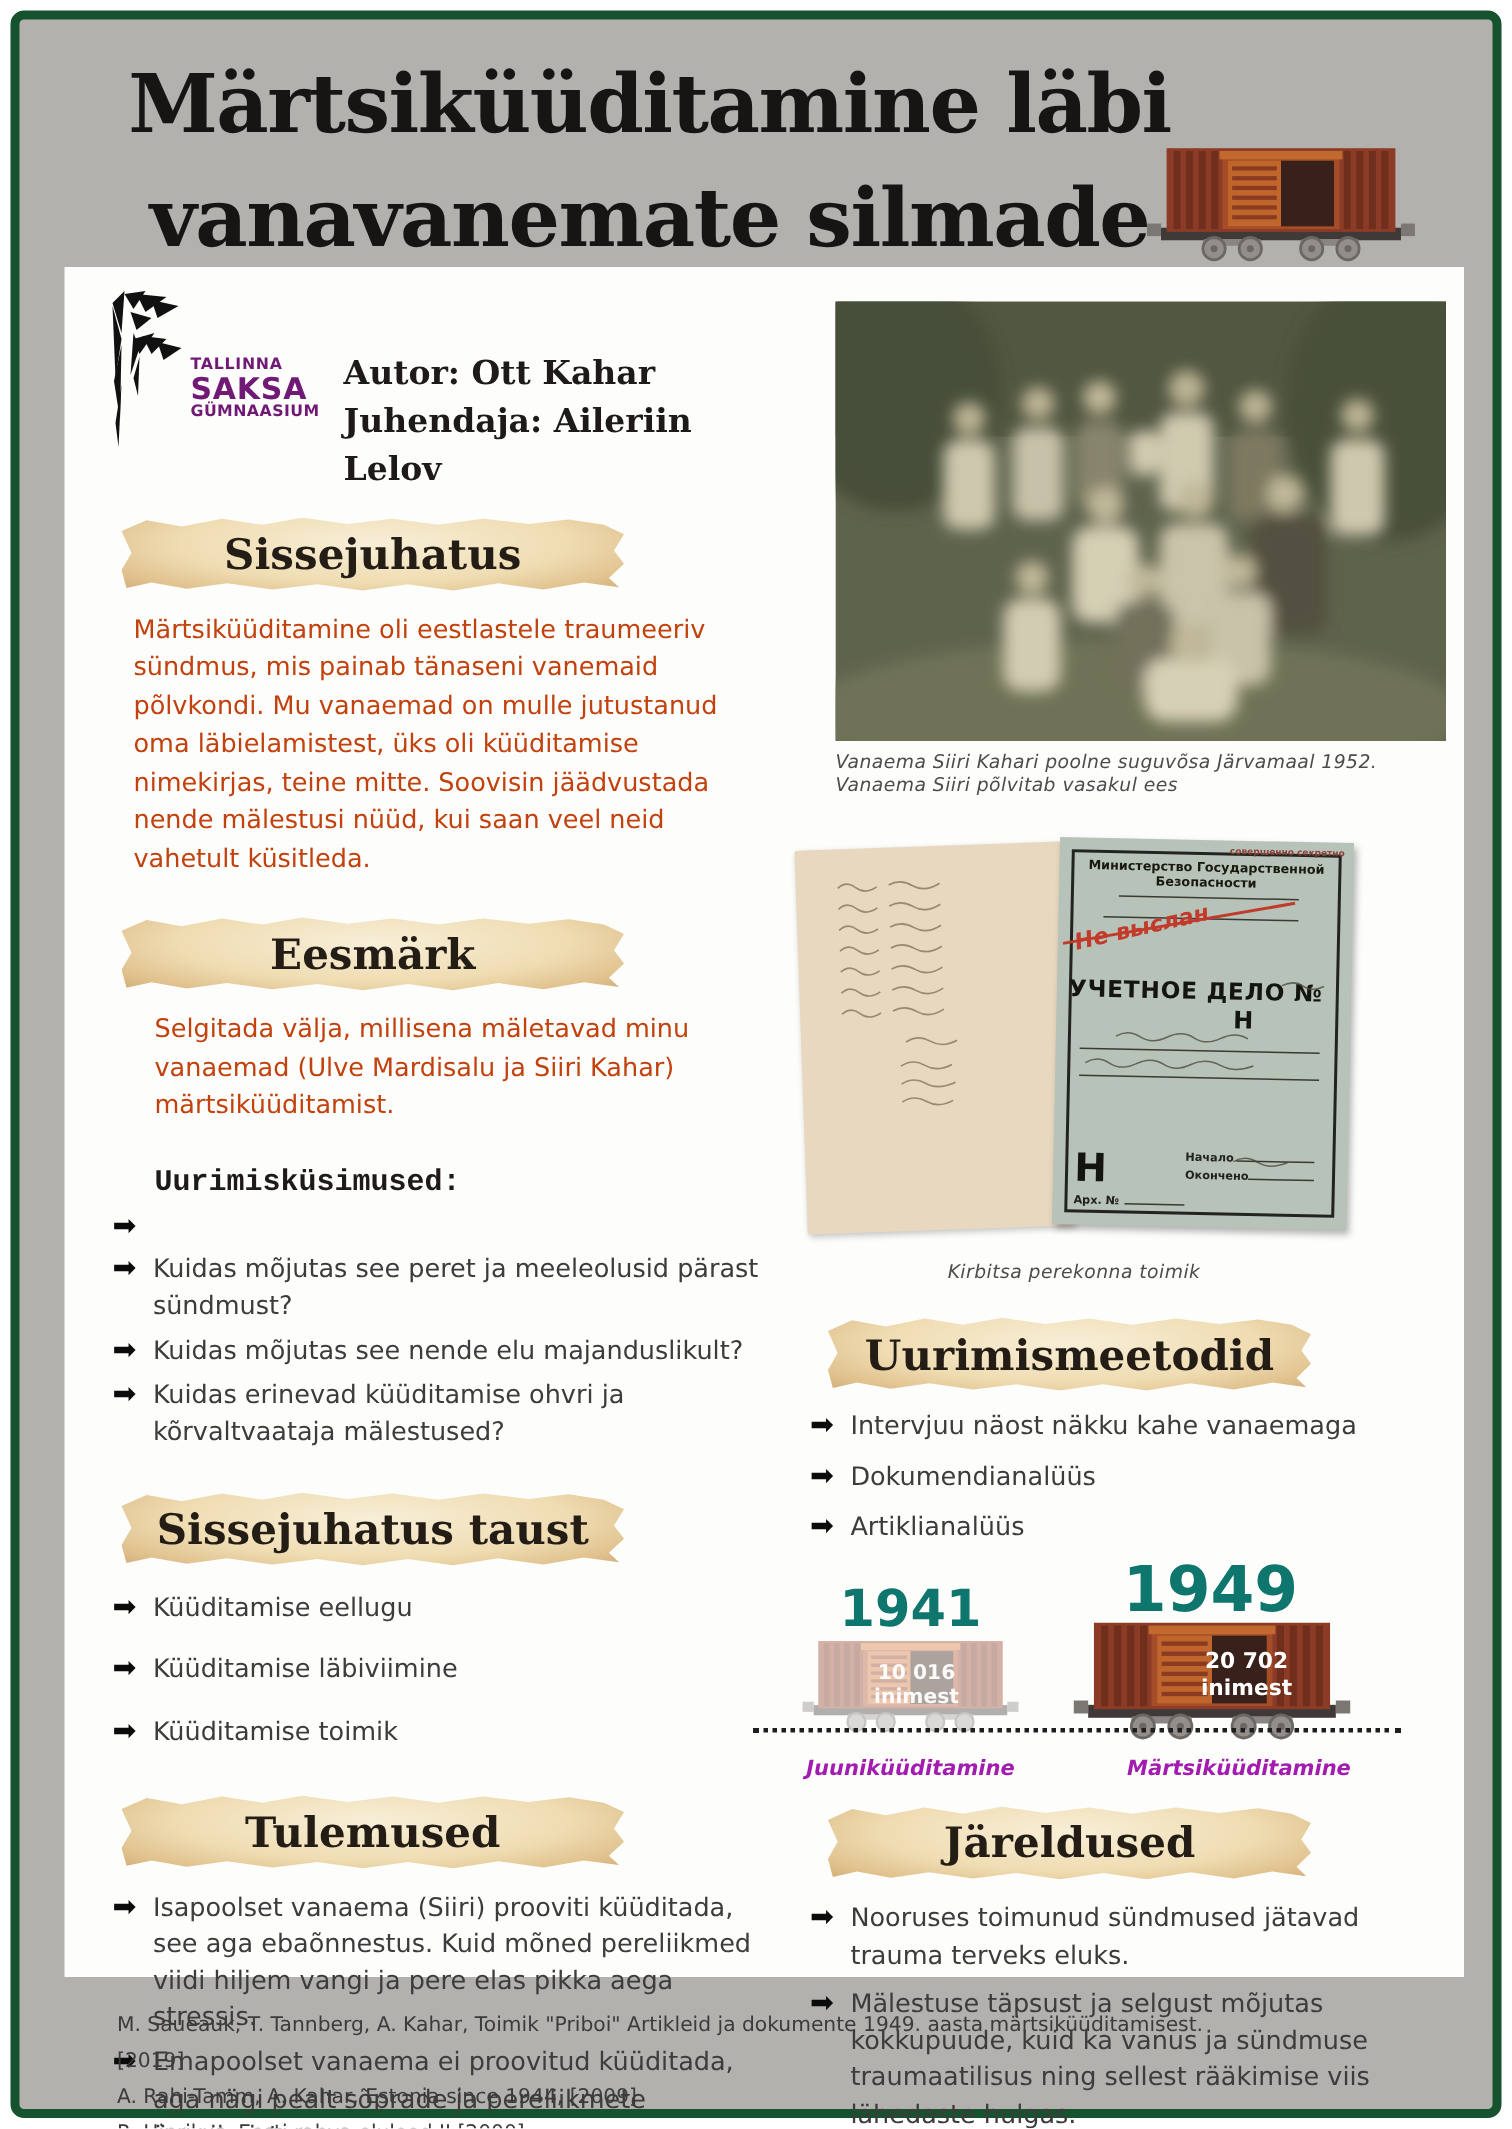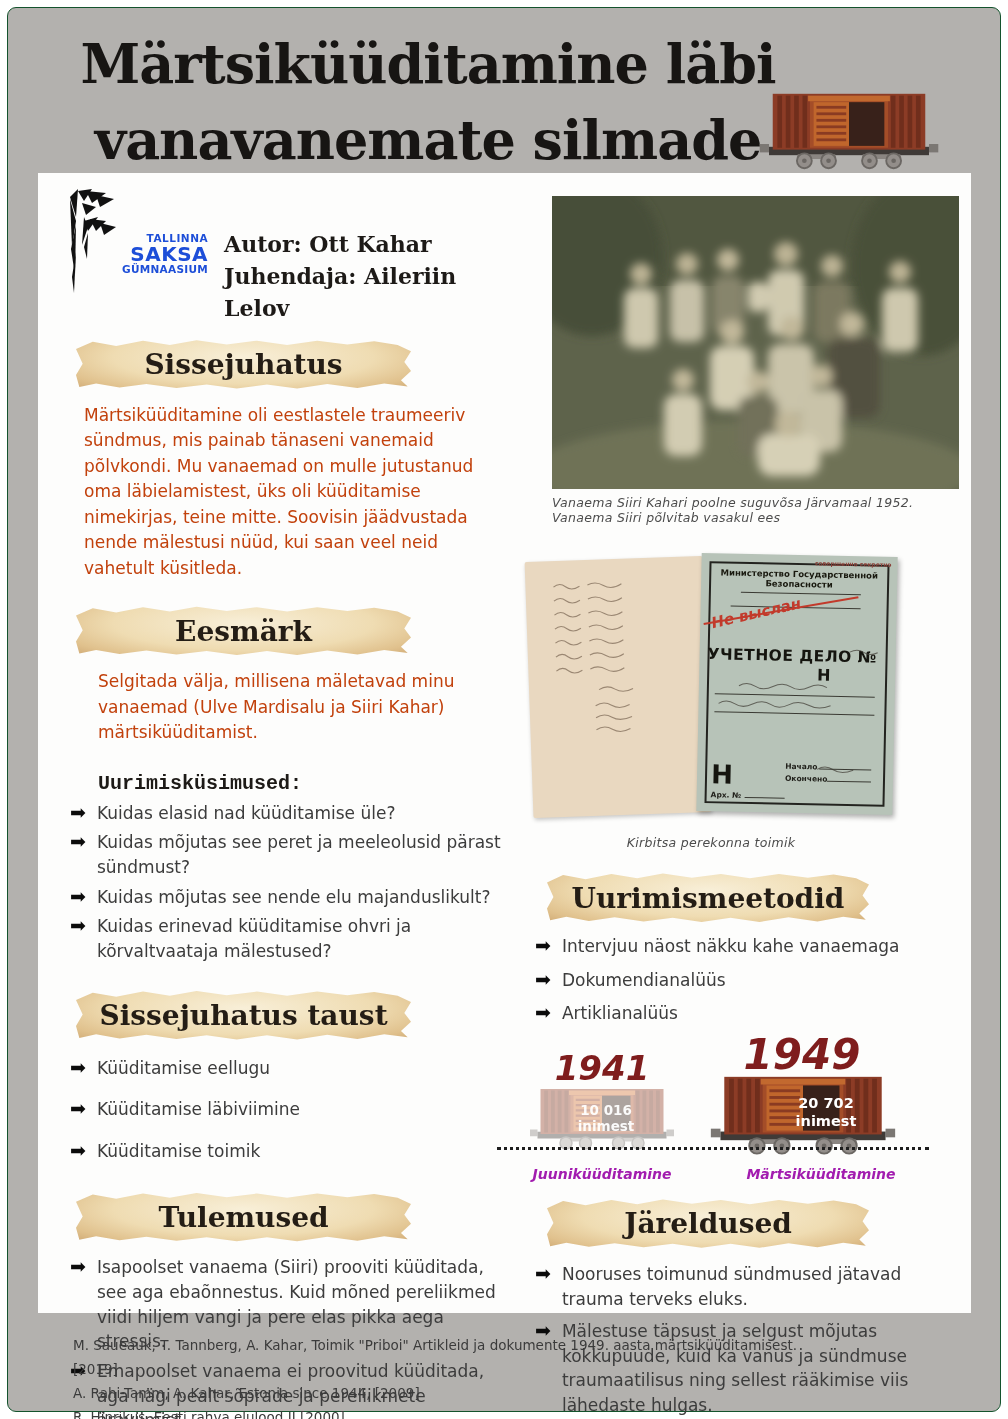--- a/index.html
+++ b/index.html
@@ -1,34 +1,34 @@
 <!DOCTYPE html>
 <html><head>
 <meta charset="utf-8">
 <style>
   html,body{margin:0;padding:0;background:#ffffff;}
   .page{position:relative;width:1008px;height:1419px;background:#ffffff;overflow:hidden;
         font-family:"DejaVu Sans",sans-serif;}
   .poster{position:absolute;left:7px;top:7px;right:7px;bottom:7px;background:#b3b1ae;
-          border:1px solid #14532d;border-radius:9px;}
+          border:6px solid #14532d;border-radius:9px;}
 
   
   .title{position:absolute;left:70px;top:18px;width:700px;text-align:center;
          font-family:"DejaVu Serif","Liberation Serif",serif;font-weight:700;
          font-size:54px;line-height:76px;color:#171513;letter-spacing:-1px;}
 
   
   .content{position:absolute;left:30px;top:165px;width:933px;height:1140px;background:#fdfdfc;}
   .col-left{position:absolute;left:24px;top:0;width:445px;}
   .col-right{position:absolute;left:473px;top:0;width:412px;}
 
   
   .brand{display:flex;margin-top:14px;}
   .logo-mark{width:58px;height:108px;flex:0 0 auto;}
-  .logo-text{margin:46px 0 0 2px;color:#1d4ed8;line-height:1.02;text-align:right;}
+  .logo-text{margin:46px 0 0 2px;color:#701a75;line-height:1.02;}
   .logo-text .l1{font-size:10.5px;font-weight:bold;letter-spacing:.5px;}
   .logo-text .l2{font-size:20px;font-weight:bold;letter-spacing:.5px;}
   .logo-text .l3{font-size:10.5px;font-weight:bold;letter-spacing:.3px;}
   .authors{margin:42px 0 0 16px;font-family:"DejaVu Serif","Liberation Serif",serif;
            font-weight:bold;font-size:22px;line-height:1.45;color:#1d1a17;}
 
   
   .torn{position:relative;height:52px;margin:14px 0 12px 14px;width:335px;
         display:flex;align-items:center;justify-content:center;
         background:
@@ -75,22 +75,22 @@
   .cover-title{position:absolute;left:8px;top:92px;font-size:15.5px;font-weight:bold;
                color:#15150f;letter-spacing:.5px;}
   .cover-H{position:absolute;left:118px;top:110px;font-size:16px;font-weight:bold;color:#15150f;}
   .cover-bigH{position:absolute;left:14px;bottom:22px;font-size:26px;font-weight:bold;color:#15150f;}
   .cover-small{position:absolute;font-size:7.5px;color:#22221c;font-weight:bold;}
   .squig{stroke:#8d7a66;stroke-width:1.1;fill:none;opacity:.85;}
   .squig2{stroke:#4c4a42;stroke-width:1;fill:none;opacity:.8;}
 
   
   .train-chart{position:relative;height:146px;margin-top:10px;}
-  .tc-year{position:absolute;text-align:center;font-weight:bold;color:#7f1d1d;
-           font-family:"DejaVu Sans",sans-serif;font-style:italic;}
+  .tc-year{position:absolute;text-align:center;font-weight:bold;color:#0f766e;
+           font-family:"DejaVu Sans",sans-serif;}
   .tc-year.left{left:16px;width:150px;top:12px;font-size:34px;}
   .tc-year.right{left:196px;width:190px;top:-6px;font-size:42px;}
   .tc-svg{position:absolute;}
   .tc-svg.left{left:16px;bottom:30px;width:150px;opacity:.42;filter:saturate(.85) brightness(1.18);}
   .tc-svg.right{left:196px;bottom:24px;width:192px;}
   .tc-count{position:absolute;color:#fff;font-weight:bold;text-align:center;line-height:1.2;}
   .tc-count.left{left:62px;bottom:48px;width:66px;font-size:13.5px;opacity:.95;}
   .tc-count.right{left:278px;bottom:52px;width:74px;font-size:14.5px;}
   .track{position:absolute;left:-14px;right:-6px;bottom:32px;border-top:3px dotted #1e1e1e;}
   .tc-caption{position:absolute;bottom:0;font-size:14px;font-style:italic;color:#a21caf;
@@ -198,21 +198,20 @@
 
         <div class="torn" style="margin-top:24px;">
           <span>Eesmärk</span>
         </div>
         <p class="body-text indent">Selgitada välja, millisena mäletavad minu vanaemad (Ulve Mardisalu ja Siiri Kahar) märtsiküüditamist.</p>
 
         <div class="sub-heading">Uurimisküsimused:</div>
         <div class="blist">
           <div class="bitem">
             <span class="arrow">➡</span>
-            <span>Kuidas elasid nad küüditamise üle?</span>
             </div>
           <div class="bitem">
             <span class="arrow">➡</span>
             <span>Kuidas mõjutas see peret ja meeleolusid pärast sündmust?</span>
             </div>
           <div class="bitem">
             <span class="arrow">➡</span>
             <span>Kuidas mõjutas see nende elu majanduslikult?</span>
             </div>
           <div class="bitem">

